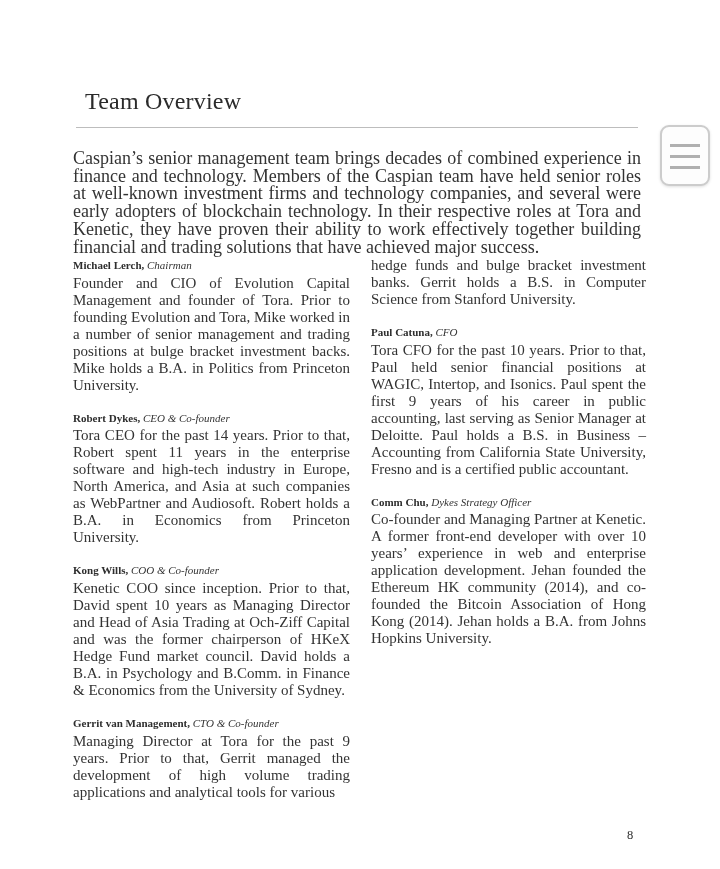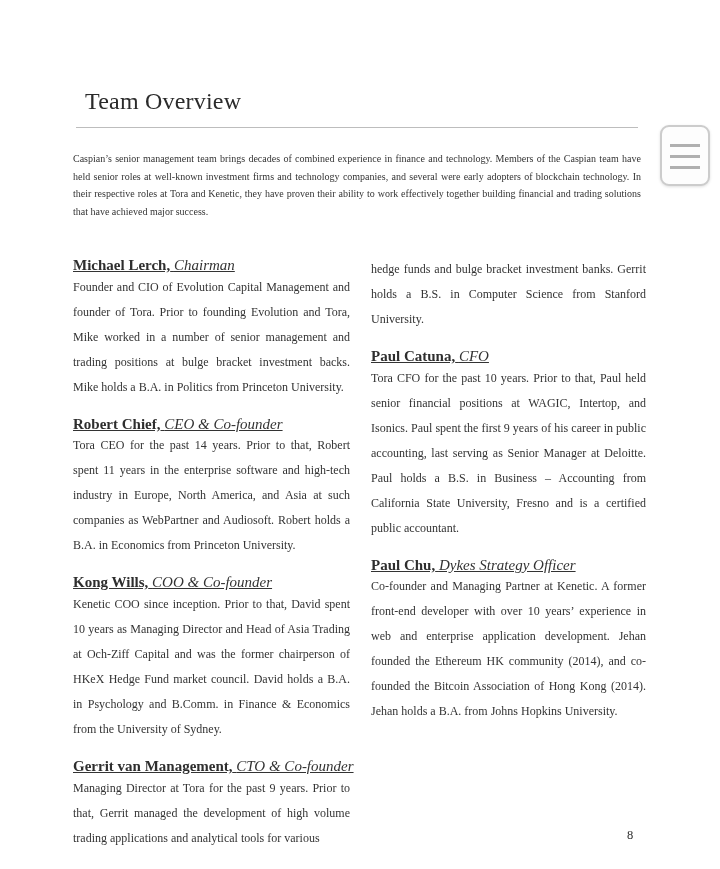--- a/index.html
+++ b/index.html
@@ -39,47 +39,46 @@
     margin: 0;
     border: 0;
     border-top: 1px solid #bdbdbd;
   }
   .intro {
     position: absolute;
     top: 150px;
     left: 0;
     width: 568px;
     margin: 0;
-    font-size: 10px;
+    font-size: 18px;
     line-height: 17.7px;
     text-align: justify;
   }
   .columns {
     position: absolute;
     top: 257px;
     left: 0;
     display: flex;
     gap: 21px;
   }
   .col-left  { width: 277px; }
   .col-right { width: 275px; }
   .member-heading {
     margin: 16px 0 0 0;
-    font-size: 15px;
+    font-size: 11px;
     line-height: 17.7px;
     white-space: nowrap;
-    text-decoration: underline;
   }
   .member-heading.first { margin-top: 0; }
   .member-name  { font-weight: bold; color: #2e2e2e; }
   .member-title { font-style: italic; }
   .bio {
     margin: 0;
-    font-size: 12px;
-    line-height: 25px;
+    font-size: 15px;
+    line-height: 17px;
     text-align: justify;
   }
   .page-number {
     position: absolute;
     left: 549px;
     top: 828px;
     width: 16px;
     text-align: center;
     font-size: 12.5px;
     color: #2e2e2e;
@@ -125,21 +124,21 @@
   <div class="columns">
 
     <div class="col-left">
 
       <div>
         <p class="member-heading first"><span class="member-name">Michael Lerch,</span> <span class="member-title">Chairman</span></p>
         <p class="bio">Founder and CIO of Evolution Capital Management and founder of Tora.  Prior to founding Evolution and Tora, Mike worked in a number of senior management and trading positions at bulge bracket investment backs.  Mike holds a B.A. in Politics from Princeton University.</p>
       </div>
 
       <div>
-        <p class="member-heading"><span class="member-name">Robert Chief,</span> <span class="member-title">CEO &amp; Co-founder</span></p>
+        <p class="member-heading"><span class="member-name">Robert Dykes,</span> <span class="member-title">CEO &amp; Co-founder</span></p>
         <p class="bio">Tora CEO for the past 14 years. Prior to that, Robert spent 11 years in the enterprise software and high-tech industry in Europe, North America, and Asia at such companies as WebPartner and Audiosoft. Robert holds a B.A. in Economics from Princeton University.</p>
       </div>
 
       <div>
         <p class="member-heading"><span class="member-name">Kong Wills,</span> <span class="member-title">COO &amp; Co-founder</span></p>
         <p class="bio">Kenetic COO since inception. Prior to that, David spent 10 years as Managing Director and Head of Asia Trading at Och-Ziff Capital and was the former chairperson of HKeX Hedge Fund market council. David holds a B.A. in Psychology and B.Comm. in Finance &amp; Economics from the University of Sydney.</p>
       </div>
 
       <div>
         <p class="member-heading"><span class="member-name">Gerrit van Management,</span> <span class="member-title">CTO &amp; Co-founder</span></p>
@@ -151,21 +150,21 @@
     <div class="col-right">
 
       <p class="bio">hedge funds and bulge bracket investment banks. Gerrit holds a B.S. in Computer Science from Stanford University.</p>
 
       <div>
         <p class="member-heading"><span class="member-name">Paul Catuna,</span> <span class="member-title">CFO</span></p>
         <p class="bio">Tora CFO for the past 10 years. Prior to that, Paul held senior financial positions at WAGIC, Intertop, and Isonics. Paul spent the first 9 years of his career in public accounting, last serving as Senior Manager at Deloitte. Paul holds a B.S. in Business – Accounting from California State University, Fresno and is a certified public accountant.</p>
       </div>
 
       <div>
-        <p class="member-heading"><span class="member-name">Paul Chu,</span> <span class="member-title">Dykes Strategy Officer</span></p>
+        <p class="member-heading"><span class="member-name">Comm Chu,</span> <span class="member-title">Dykes Strategy Officer</span></p>
         <p class="bio">Co-founder and Managing Partner at Kenetic. A former front-end developer with over 10 years’ experience in web and enterprise application development. Jehan founded the Ethereum HK community (2014), and co-founded the Bitcoin Association of Hong Kong (2014). Jehan holds a B.A. from Johns Hopkins University.</p>
       </div>
 
     </div>
 
   </div>
 
   <div class="page-number">8</div>
 
 </div>

